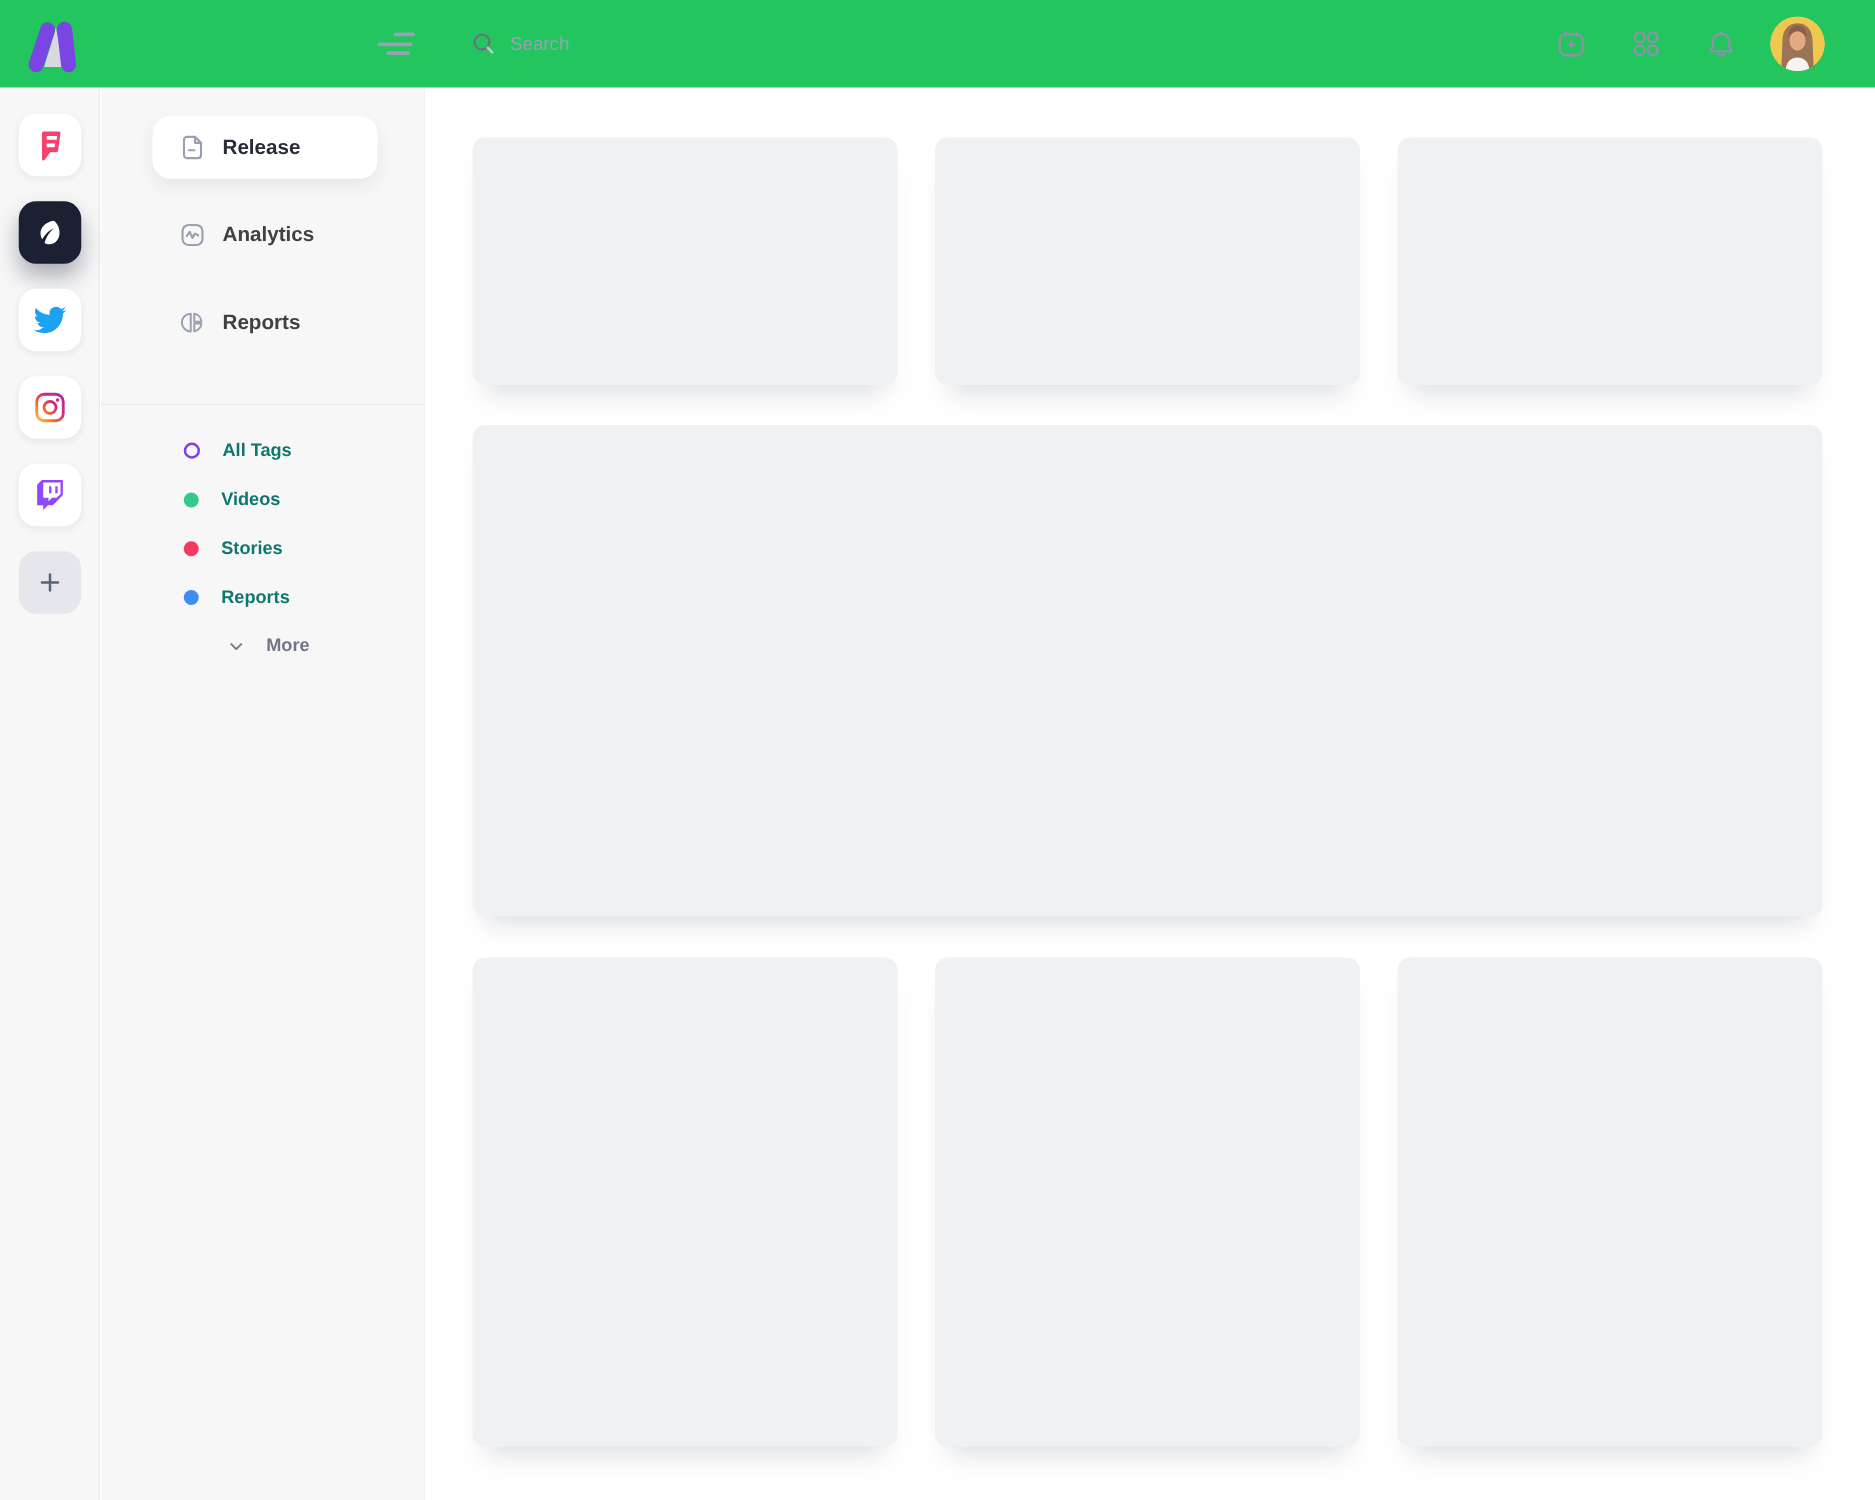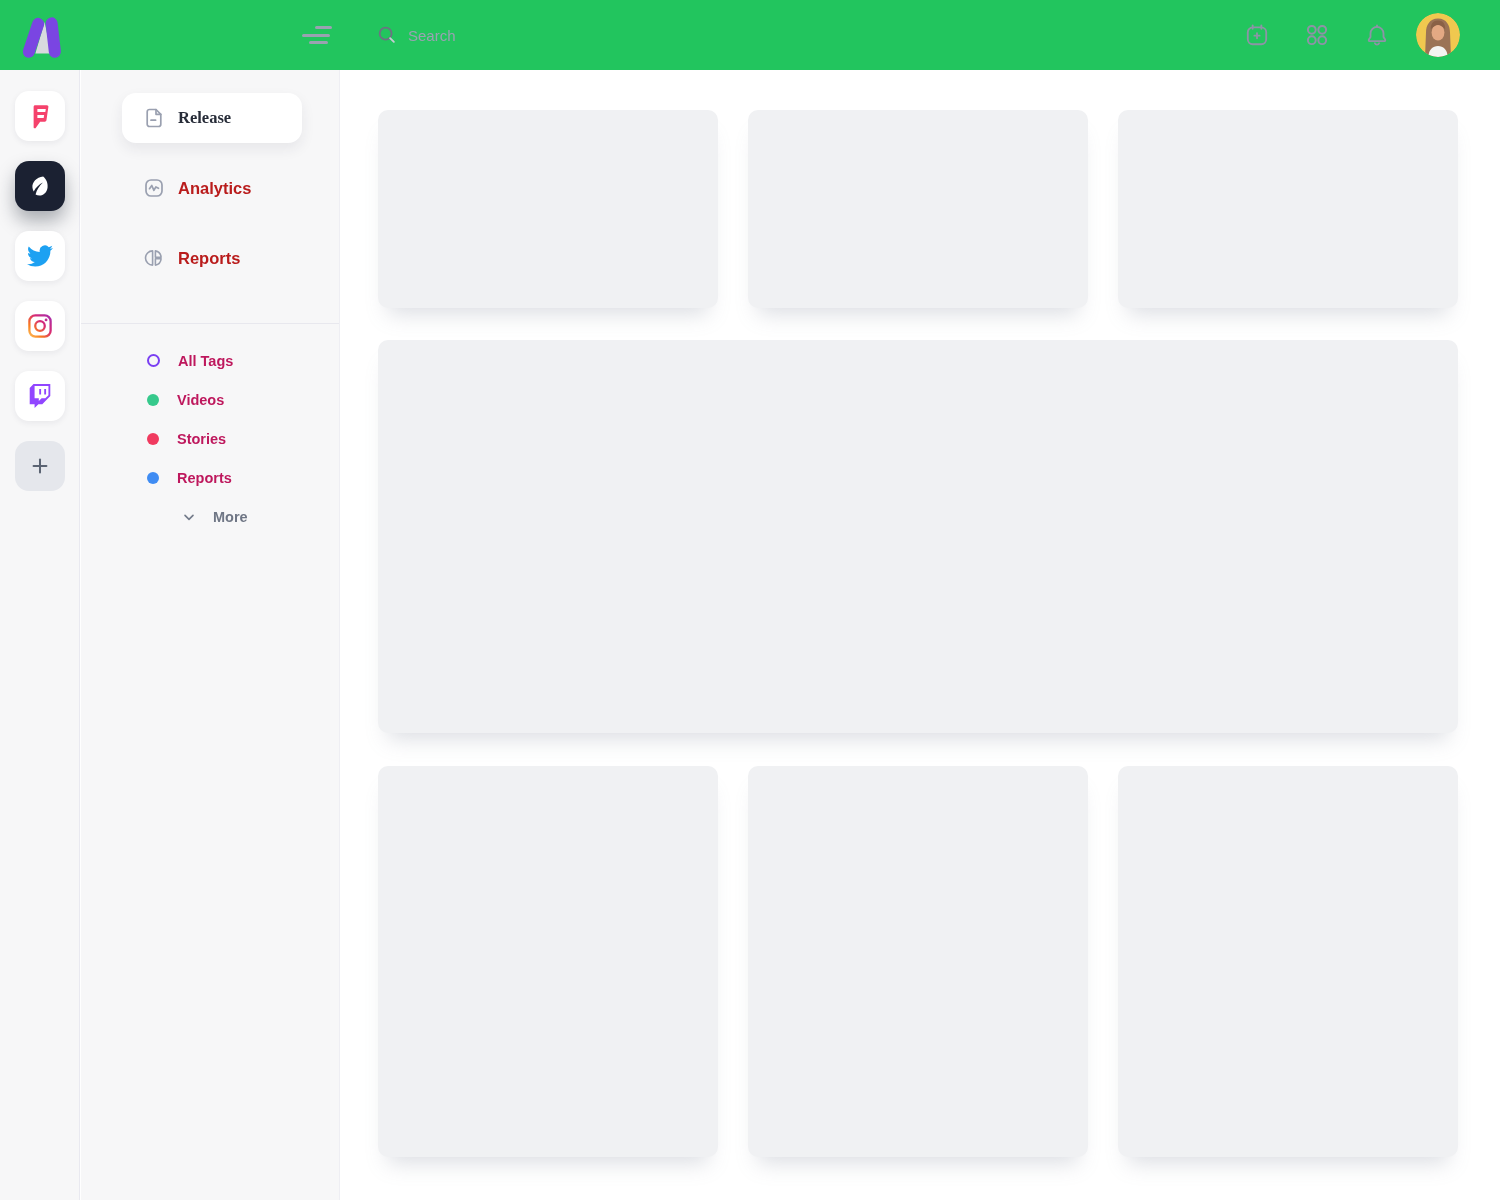--- a/index.html
+++ b/index.html
@@ -35,30 +35,30 @@
 
   
   .sidebar { position:absolute; top:70px; left:81px; width:259px; height:1130px; background:#f7f7f8;
              border-right:1px solid #eeeef3; }
   .create-ad { margin:24px 0 0 61px; height:44px; display:flex; align-items:center; gap:14px; cursor:pointer; }
   .create-ad .plus-circle { width:24px; height:24px; border-radius:50%; background:#cdbaf3; display:flex;
                             align-items:center; justify-content:center; }
   .create-ad .lbl { font-size:16px; font-weight:700; color:#7a44e0; }
   .menu-card { margin:23px 0 0 41px; width:180px; height:50px; border-radius:14px; background:#fff;
                box-shadow:0 6px 14px rgba(35,40,60,0.08); display:flex; align-items:center; gap:12px;
-               padding-left:20px; cursor:pointer;font-family:Liberation Serif, serif; }
+               padding-left:20px; cursor:pointer; }
   .menu-card .lbl { font-size:16.5px; font-weight:700; color:#272c38; }
   .menu-row { margin:20px 0 0 61px; height:50px; display:flex; align-items:center; gap:12px; cursor:pointer; }
-  .menu-row .lbl { font-size:16.5px; font-weight:600; color:#b91c1c; }
+  .menu-row .lbl { font-size:16.5px; font-weight:600; color:#404040; }
   .side-divider { margin-top:40px; height:1px; background:#e8e8ee; border:none; }
   .tags { margin-top:17px; }
   .tag-row { height:39px; display:flex; align-items:center; padding-left:66px; gap:18px; cursor:pointer; }
   .tag-dot { width:12px; height:12px; border-radius:50%; flex:0 0 auto; }
   .tag-dot.ring { background:transparent; border:2.5px solid #7a3ff2; width:13px; height:13px; }
-  .tag-row .lbl { font-size:14.5px; font-weight:600; color:#be185d; }
+  .tag-row .lbl { font-size:14.5px; font-weight:600; color:#0f766e; }
   .more-row { height:39px; display:flex; align-items:center; padding-left:100px; gap:16px; cursor:pointer; }
   .more-row .lbl { font-size:14.5px; font-weight:600; color:#6f7685; }
 
   
   .main { position:absolute; top:70px; left:341px; width:1159px; height:1130px; background:#fff;
           padding:40px 0 0 37px; }
   .grid3 { display:flex; gap:30px; width:1080px; }
   .card { background:#f0f1f3; border-radius:10px;
           box-shadow:0 16px 20px -10px rgba(140,146,162,0.30); }
   .card.small { width:340px; height:198px; }

